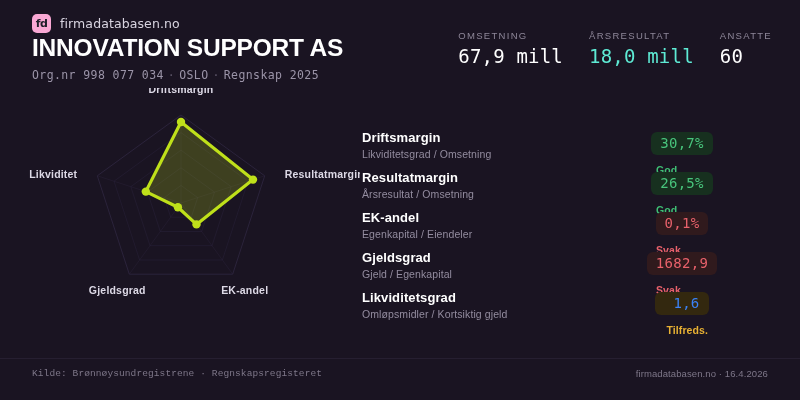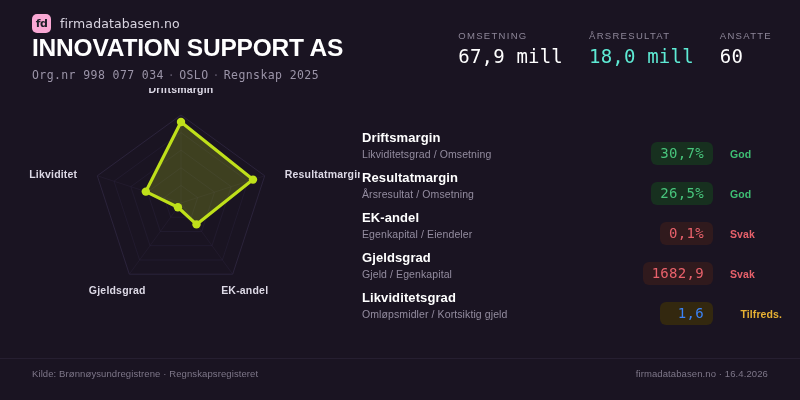--- a/index.html
+++ b/index.html
@@ -62,22 +62,22 @@
     position:absolute;left:0;top:0;
     font-family:"Liberation Sans",sans-serif;
     font-size:13px;font-weight:700;color:#ffffff;letter-spacing:0.1px;
   }
   .m-sub{
     position:absolute;left:0;top:18px;
     font-size:10.5px;color:#938c9f;letter-spacing:0.1px;
     font-family:"Liberation Sans",sans-serif;
   }
   .m-right{
-    position:absolute;right:0;top:12px;display:flex;align-items:center;gap:17px;
-    justify-content:flex-end;width:200px;
+    position:absolute;right:0;top:2px;display:flex;align-items:center;gap:9px;
+    justify-content:flex-end;width:200px;flex-direction:column;
   }
   .pill{
     padding:3px 9px 4px 9px;border-radius:6px;
     font-family:"DejaVu Sans Mono",monospace;
     font-size:14px;letter-spacing:0.3px;line-height:1.15;white-space:nowrap;
   }
   .pill.good{background:#17301f;color:#48c47c;}
   .pill.bad{background:#301a1d;color:#e8616b;}
   .pill.ok{background:#33280f;color:#3b82f6;padding-left:18px;}
   .verdict{
@@ -88,21 +88,21 @@
   .verdict.bad{color:#e8616b;}
   .verdict.ok{color:#e8b133;text-align:right;}
 
   
   .footer-rule{position:absolute;left:0;top:358px;width:800px;height:1px;background:#261f31;}
   .footer{
     position:absolute;left:0;top:368px;width:800px;height:24px;
   }
   .foot-left{
     position:absolute;left:32px;top:0;font-size:9.5px;color:#7e7789;
-    font-family:Liberation Sans, sans-serif;letter-spacing:0.1px;
+    font-family:Liberation Mono, monospace;letter-spacing:0.1px;
   }
   .foot-right{
     position:absolute;right:32px;top:0;font-size:9.5px;color:#7e7789;
     font-family:"Liberation Sans",sans-serif;letter-spacing:0.1px;
   }
 </style>
 </head>
 <body>
 
 <div class="card">

